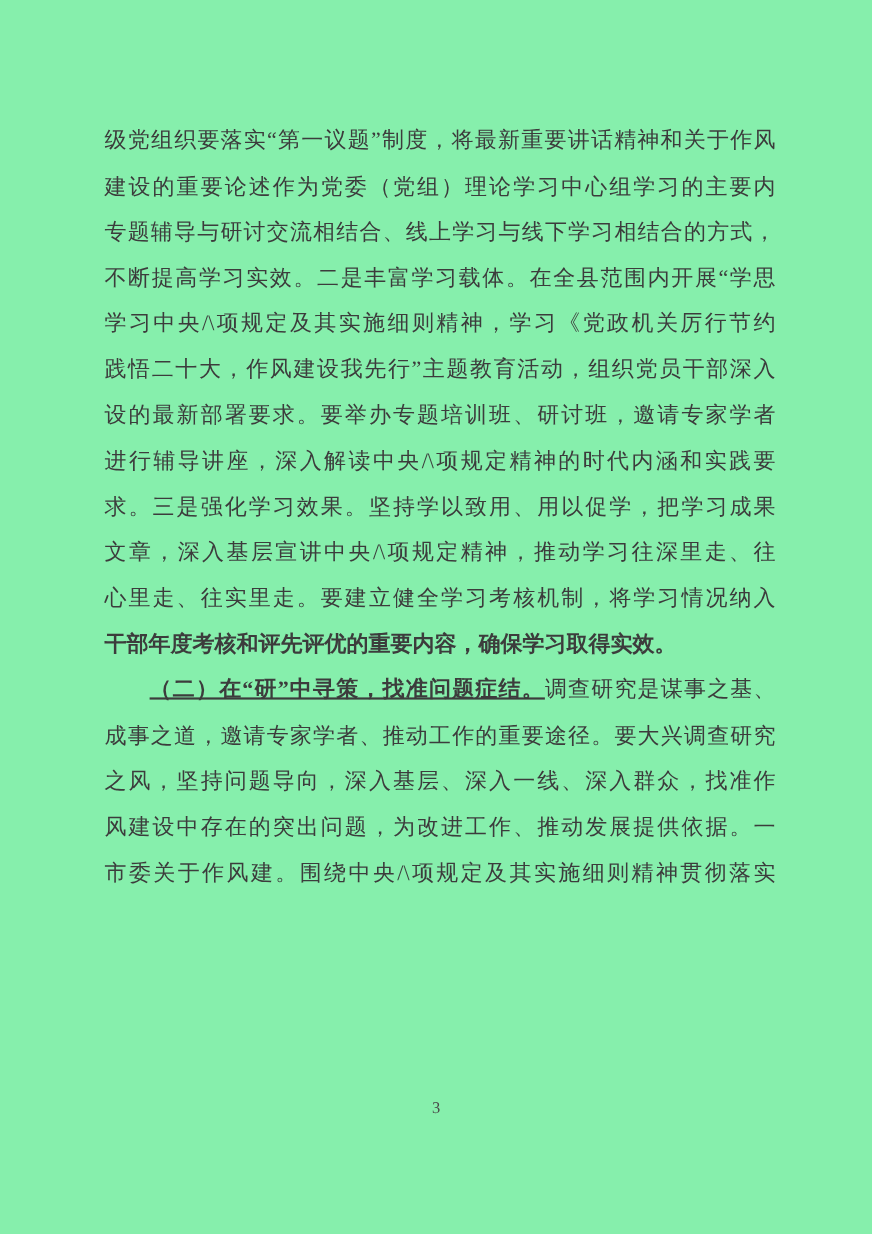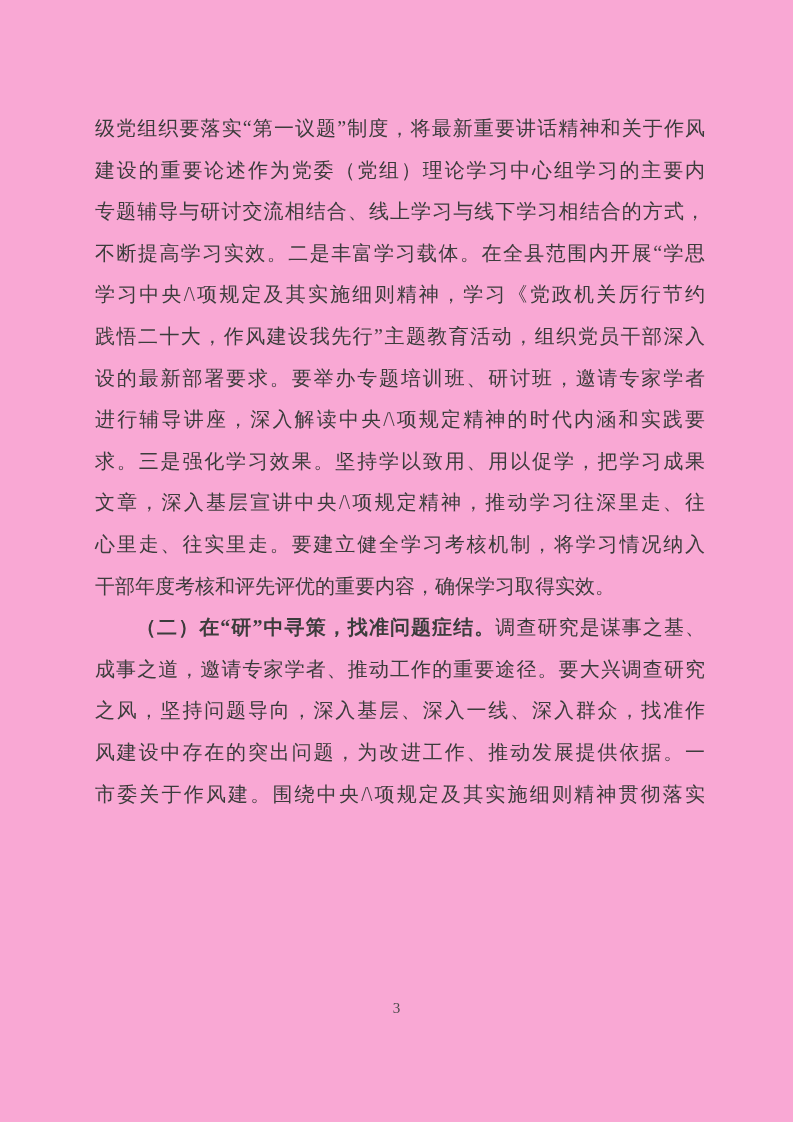--- a/index.html
+++ b/index.html
@@ -4,21 +4,21 @@
 <style>
   html, body {
     margin: 0;
     padding: 0;
     background: #ffffff;
   }
   .page {
     position: relative;
     width: 793px;
     height: 1122px;
-    background: #f9a8d4;
+    background: #86efac;
     overflow: hidden;
     font-family: "Liberation Serif", serif;
     color: #3c3c3c;
   }
   .content {
     position: absolute;
     left: 95px;
     top: 108px;
     width: 610px;
   }
@@ -29,26 +29,28 @@
     white-space: normal;
     text-align: justify;
   }
   .line.fill {
     text-align: justify;
     text-align-last: justify;
   }
   .line.para-end {
     text-align: left;
     text-align-last: left;
+    font-weight: bold;
   }
   .line.indent {
     text-indent: 41px;
   }
   .bold {
     font-weight: bold;
+    text-decoration: underline;
   }
   .page-number {
     position: absolute;
     top: 998px;
     left: 0;
     width: 100%;
     text-align: center;
     font-size: 15px;
     line-height: 20px;
     color: #4a4a4a;

